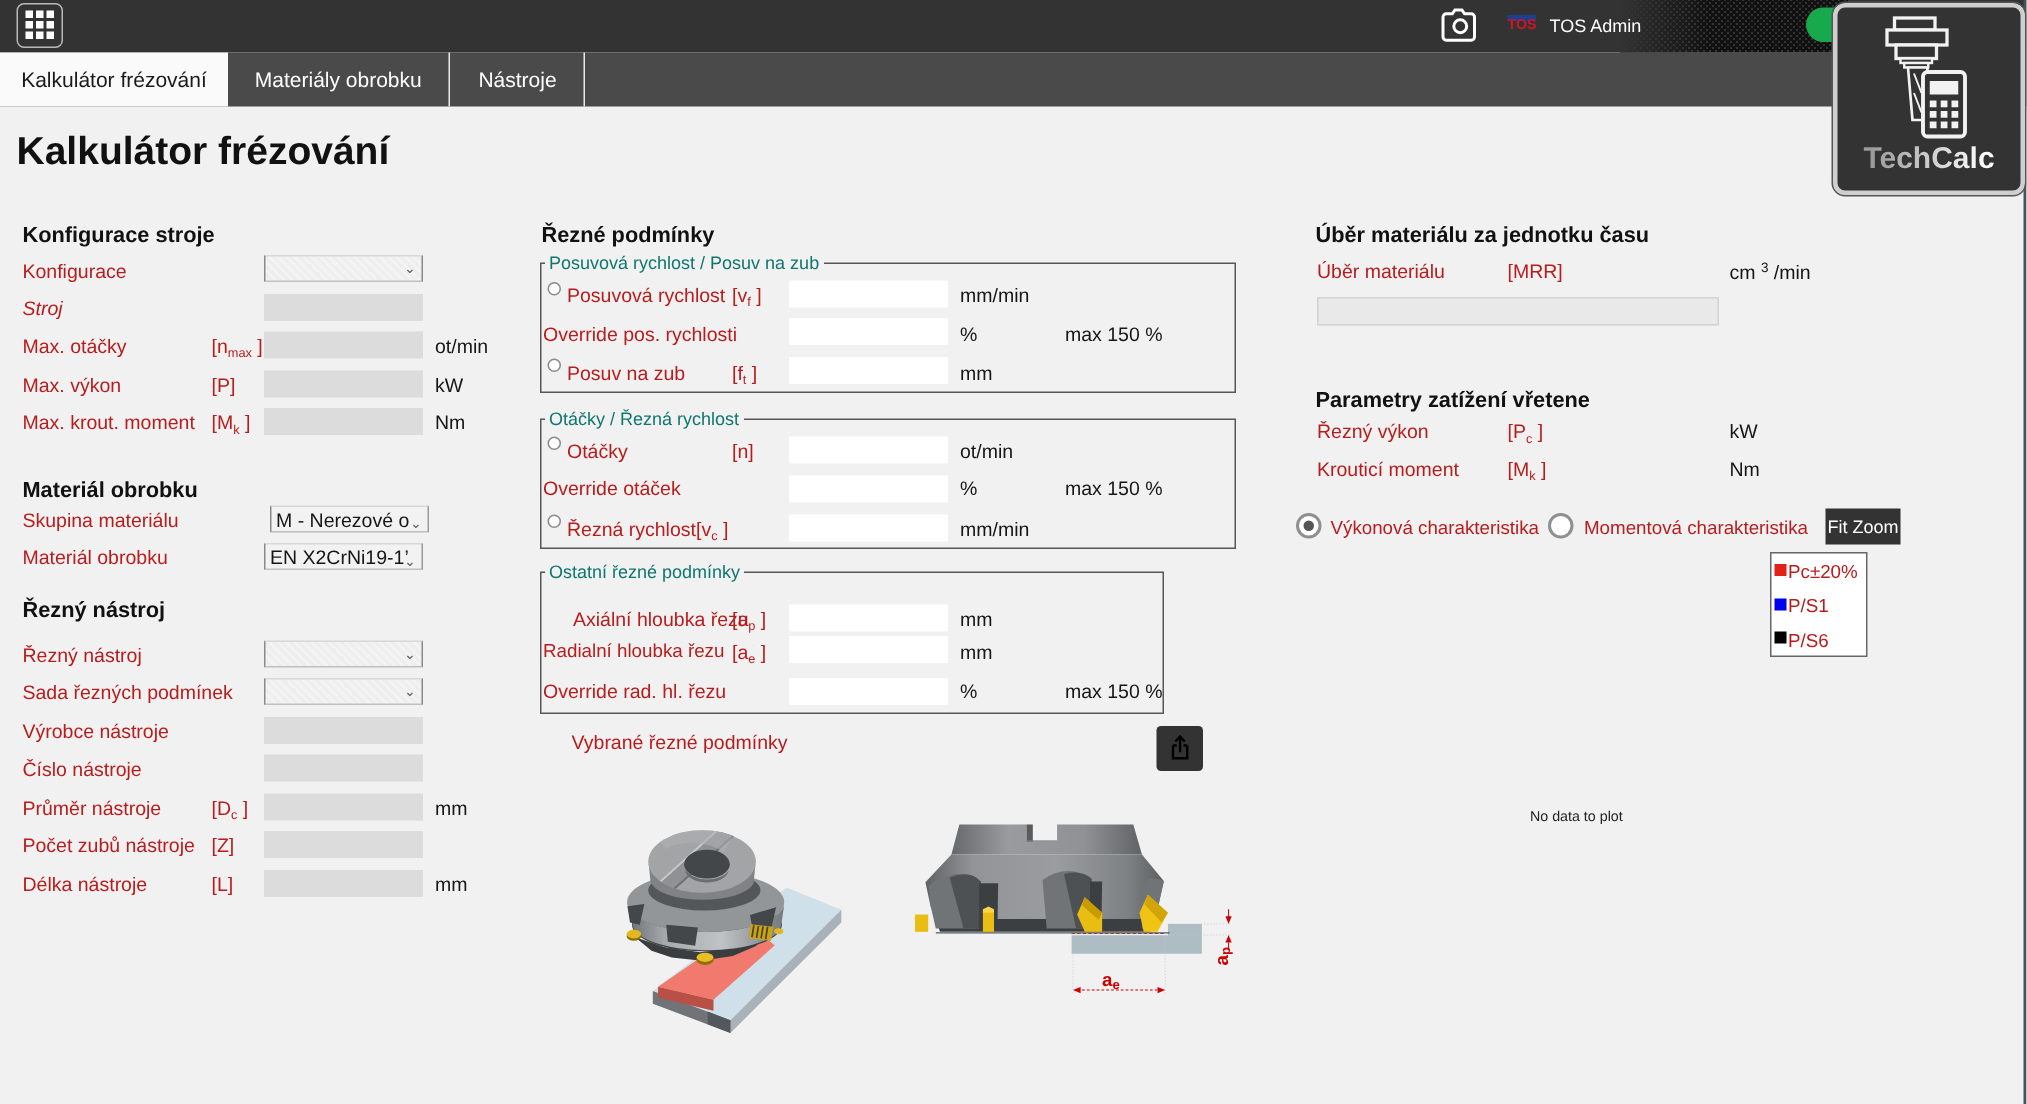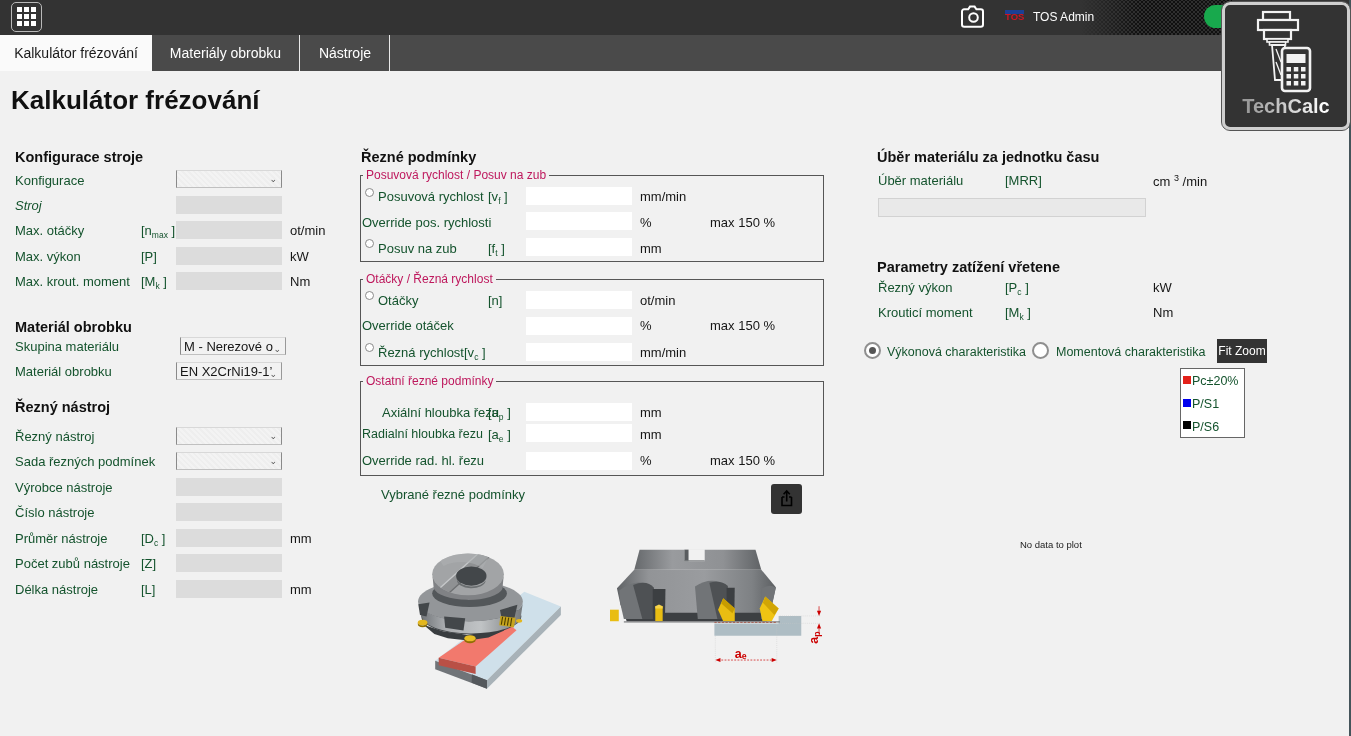--- a/index.html
+++ b/index.html
@@ -1,34 +1,34 @@
 <!DOCTYPE html>
 <html><head>
 <meta charset="utf-8">
 <style>
 * { margin:0; padding:0; box-sizing:border-box; }
 html,body { width:1351px; height:736px; overflow:hidden; }
 body { font-family:"Liberation Sans", sans-serif; background:#f1f1f1; position:relative; color:#161616; }
 .abs { position:absolute; }
-.lbl { position:absolute; font-size:13px; color:#14532d; white-space:nowrap; }
+.lbl { position:absolute; font-size:13px; color:#b91c1c; white-space:nowrap; }
 .inp { position:absolute; background:#dcdcdc; width:106px; height:18px; }
 .winp { position:absolute; background:#ffffff; width:106px; height:18px; }
 .combo { position:absolute; width:106px; height:18px; background:
   repeating-linear-gradient(45deg,#f3f3f3 0 2px,#eeeeee 2px 4px);
   border-left:1px solid #8a8a8a; border-right:1px solid #8a8a8a;
   border-top:1px solid #d8d8d8; border-bottom:1px solid #c0c0c0; }
 .combo2 { position:absolute; width:106px; height:18px; background:#f2f2f2;
   border-left:1px solid #8a8a8a; border-right:1px solid #999;
   border-top:1px solid #d8d8d8; border-bottom:1px solid #c0c0c0;
   font-size:13px; line-height:17px; padding-left:3px; white-space:nowrap; overflow:hidden; }
 .chev { position:absolute; right:4px; top:3px; font-size:9px; color:#555; }
 .hdr { position:absolute; font-weight:bold; font-size:14.5px; color:#111; white-space:nowrap; }
 .unit { position:absolute; font-size:13px; color:#161616; white-space:nowrap; }
 fieldset { position:absolute; border:1px solid #565656; background:transparent; }
-legend { font-size:12px; color:#be185d; margin-left:2px; padding:0 3px; white-space:nowrap;margin-top:24px; }
+legend { font-size:12px; color:#0f766e; margin-left:2px; padding:0 3px; white-space:nowrap;margin-top:24px; }
 .radio { position:absolute; width:9px; height:9px; border:1px solid #8a8a8a; border-radius:50%; background:#fff; }
 sub { font-size:8.5px; vertical-align:-3px; line-height:0; }
 </style>
 </head>
 <body>
 
 <div class="abs" style="left:0;top:0;width:1351px;height:35px;background:#333333;"></div>
 <div class="abs" id="halftone" style="left:1080px;top:0;width:152px;height:35px;
   background-image:radial-gradient(circle,#101010 1.3px,transparent 1.6px),radial-gradient(circle,#101010 1.3px,transparent 1.6px);
   background-size:4px 4px; background-position:0 0,2px 2px;"></div>
@@ -149,21 +149,21 @@
 <div class="lbl" style="left:362px;top:318px;">Override otáček</div>
 <div class="winp" style="left:526px;top:317px;"></div>
 <div class="unit" style="left:640px;top:318px;">%</div>
 <div class="unit" style="left:710px;top:318px;">max 150 %</div>
 <div class="radio" style="left:365px;top:343px;"></div>
 <div class="lbl" style="left:378px;top:345px;">Řezná rychlost</div>
 <div class="lbl" style="left:464px;top:345px;">[v<sub>c</sub> ]</div>
 <div class="winp" style="left:526px;top:343px;"></div>
 <div class="unit" style="left:640px;top:345px;">mm/min</div>
 
-<fieldset style="left:360px;top:374px;width:464px;height:102px;">
+<fieldset style="left:360px;top:374px;width:416px;height:102px;">
 <legend>Ostatní řezné podmínky</legend>
 </fieldset>
 <div class="lbl" style="left:362px;top:405px;padding-left:20px;">Axiální hloubka řezu</div>
 <div class="lbl" style="left:488px;top:405px;">[a<sub>p</sub> ]</div>
 <div class="winp" style="left:526px;top:403px;"></div>
 <div class="unit" style="left:640px;top:405px;">mm</div>
 <div class="lbl" style="left:362px;top:427px;font-size:12.5px;">Radialní hloubka řezu</div>
 <div class="lbl" style="left:488px;top:427px;">[a<sub>e</sub> ]</div>
 <div class="winp" style="left:526px;top:424px;"></div>
 <div class="unit" style="left:640px;top:427px;">mm</div>

